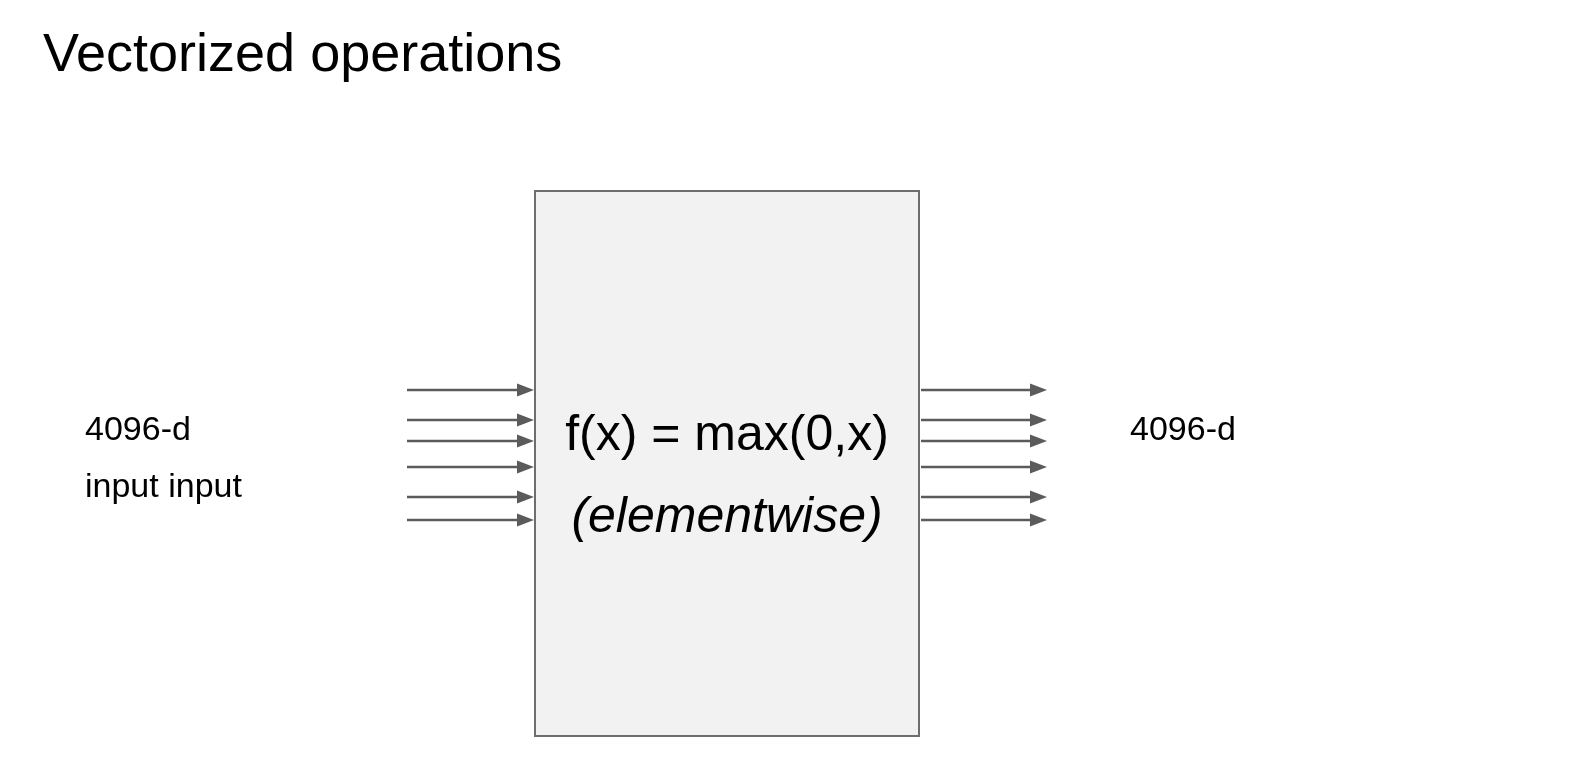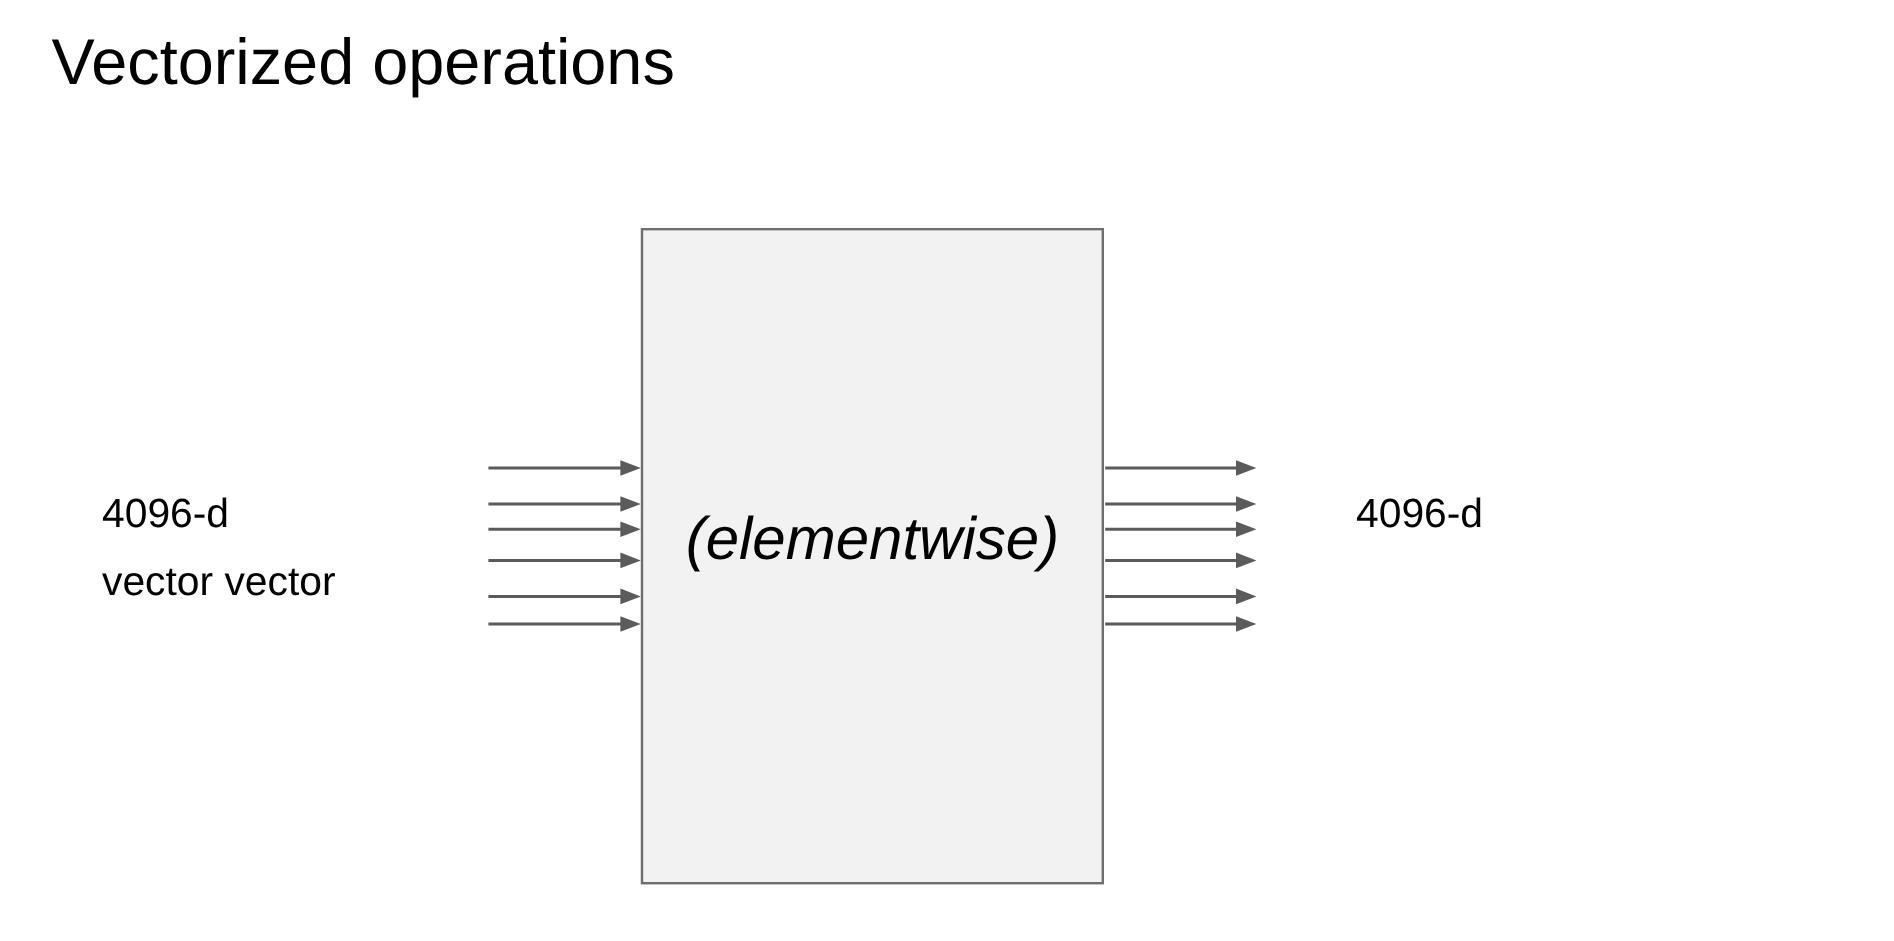--- a/index.html
+++ b/index.html
@@ -123,25 +123,26 @@
       </g>
       <g>
         <line x1="921" y1="520" x2="1032" y2="520" stroke="#5b5b5b" stroke-width="2.5"></line>
         <polygon points="1047,520 1030,513.5 1030,526.5" fill="#5b5b5b"></polygon>
       </g>
     </svg>
 
   <div class="op-box"></div>
 
   <div class="op-box-text">
+    <div>f(x) = max(0,x)</div>
     <div class="op-box-note">(elementwise)</div>
   </div>
 
   <div class="side-label input">
     <div>4096-d</div>
-    <div>vector vector</div>
+    <div>input input</div>
   </div>
 
   <div class="side-label output">
     <div>4096-d</div>
   </div>
 
 </div>
 
 </body></html>

